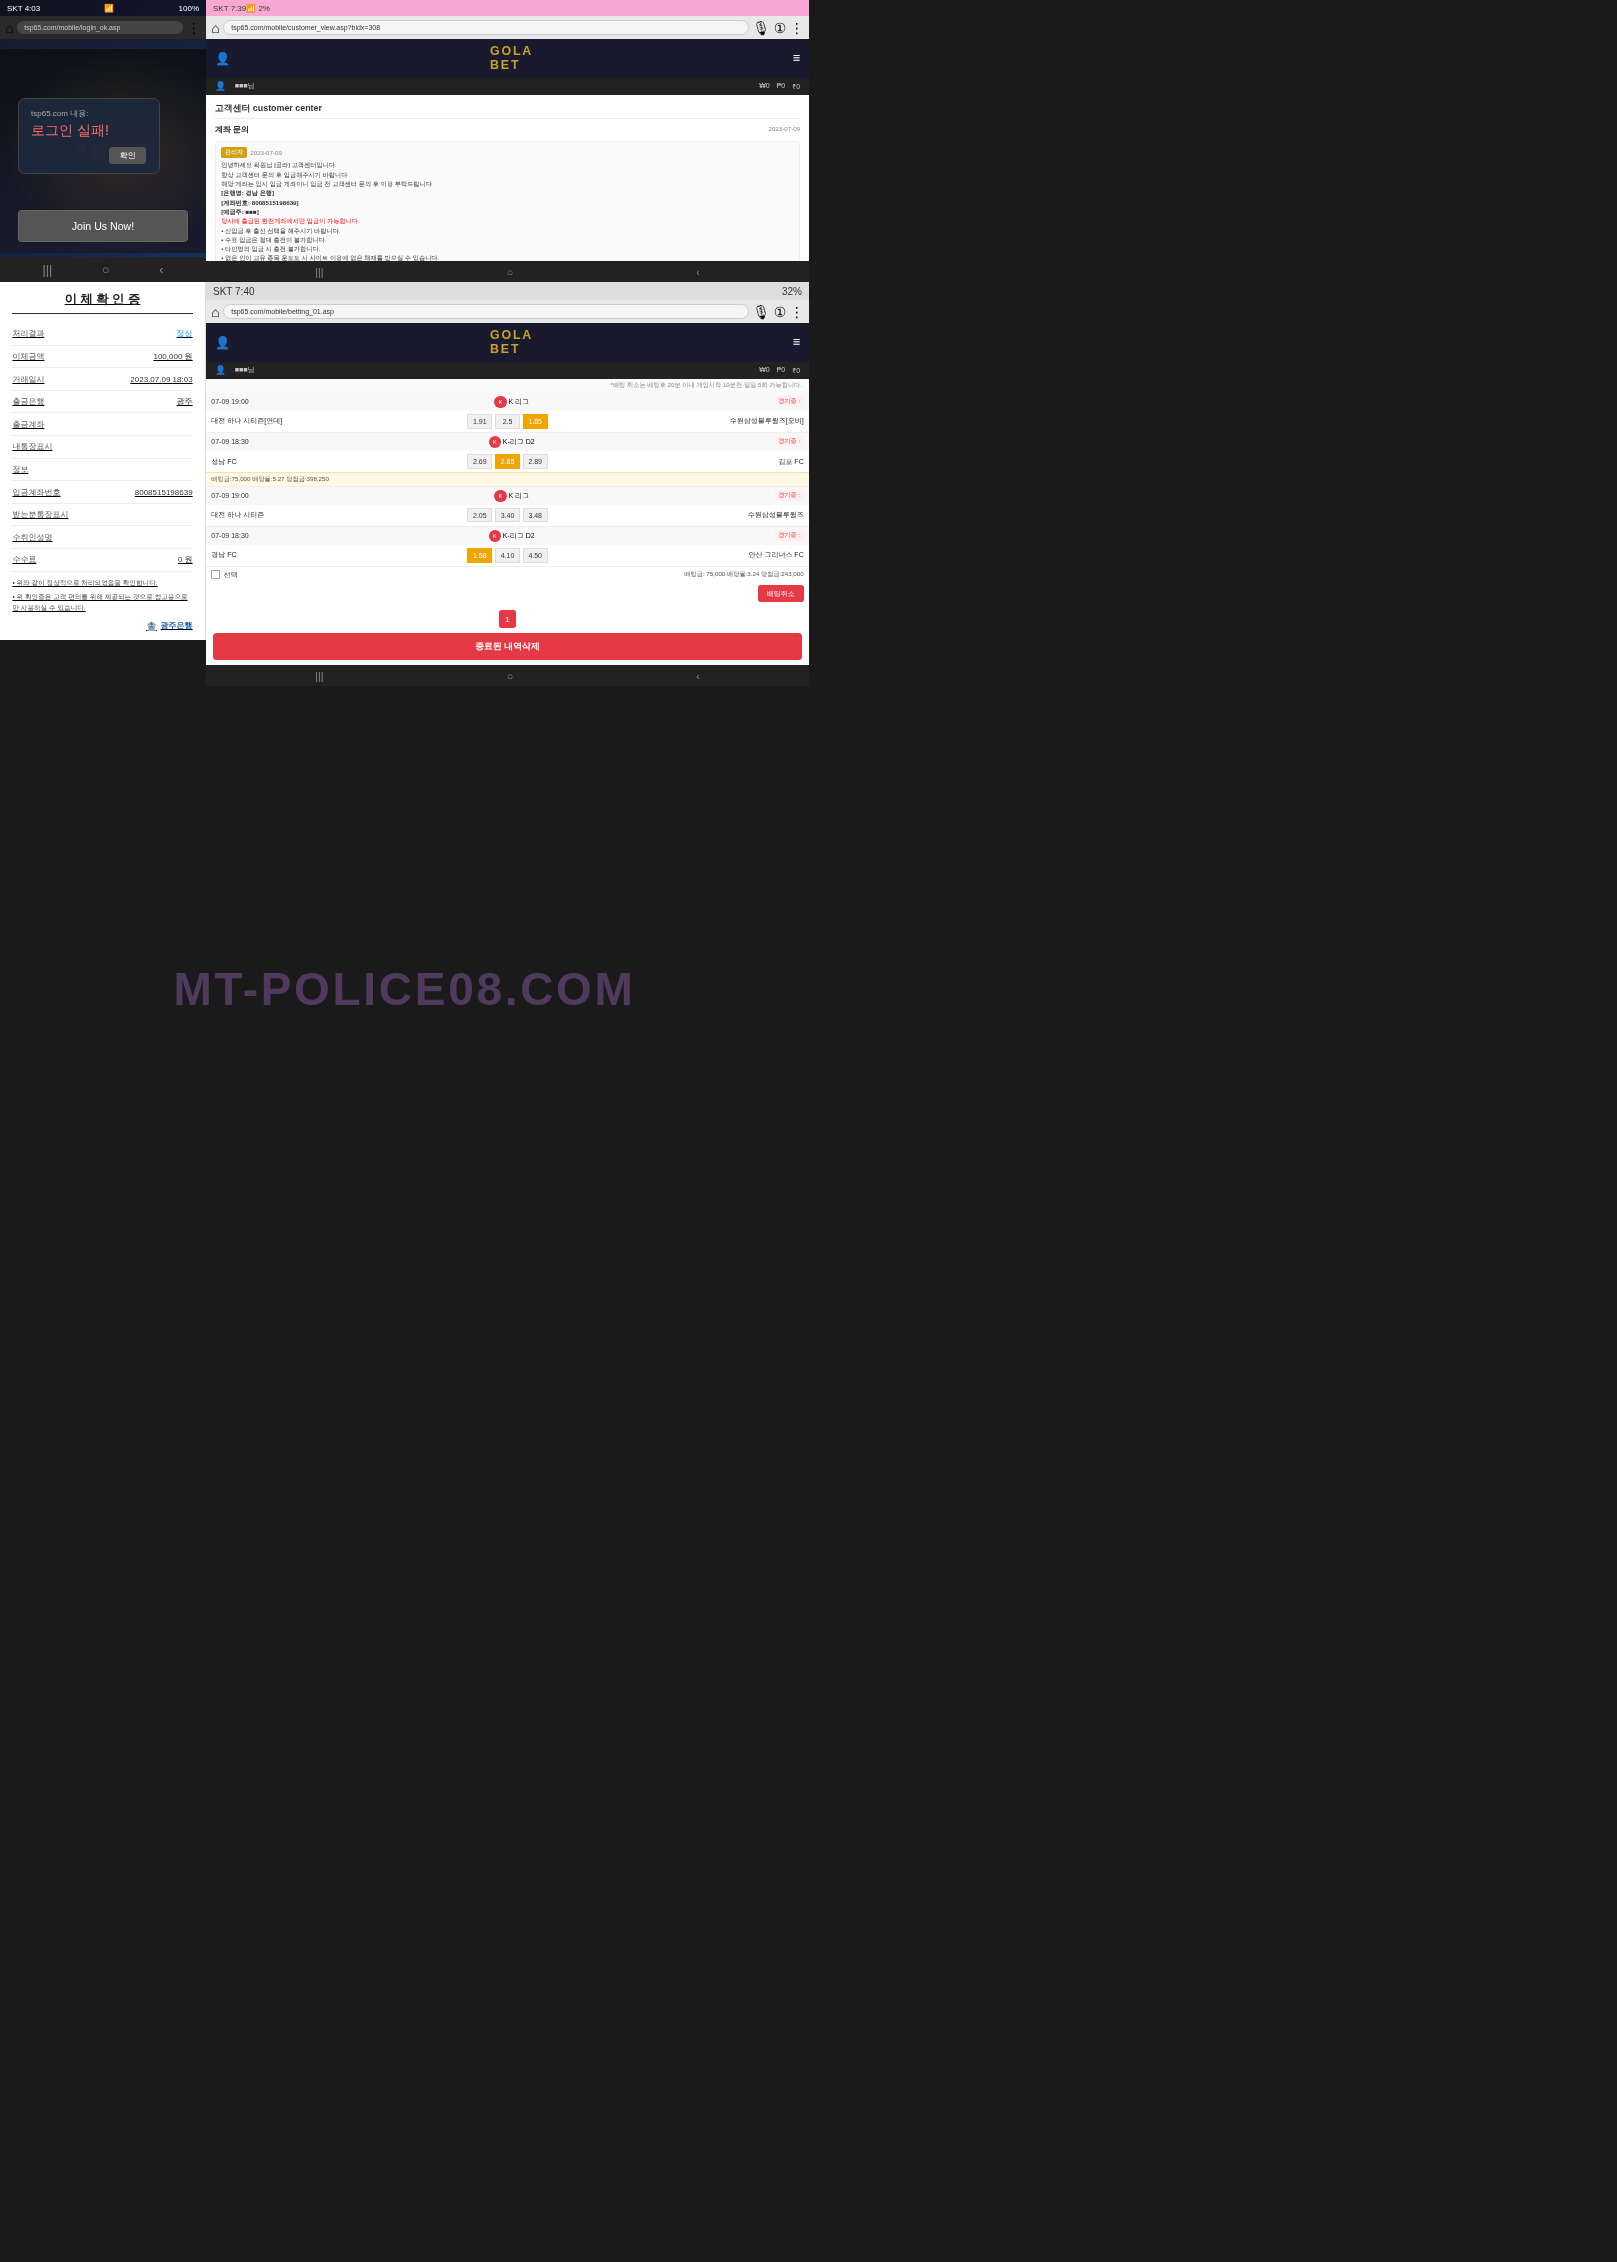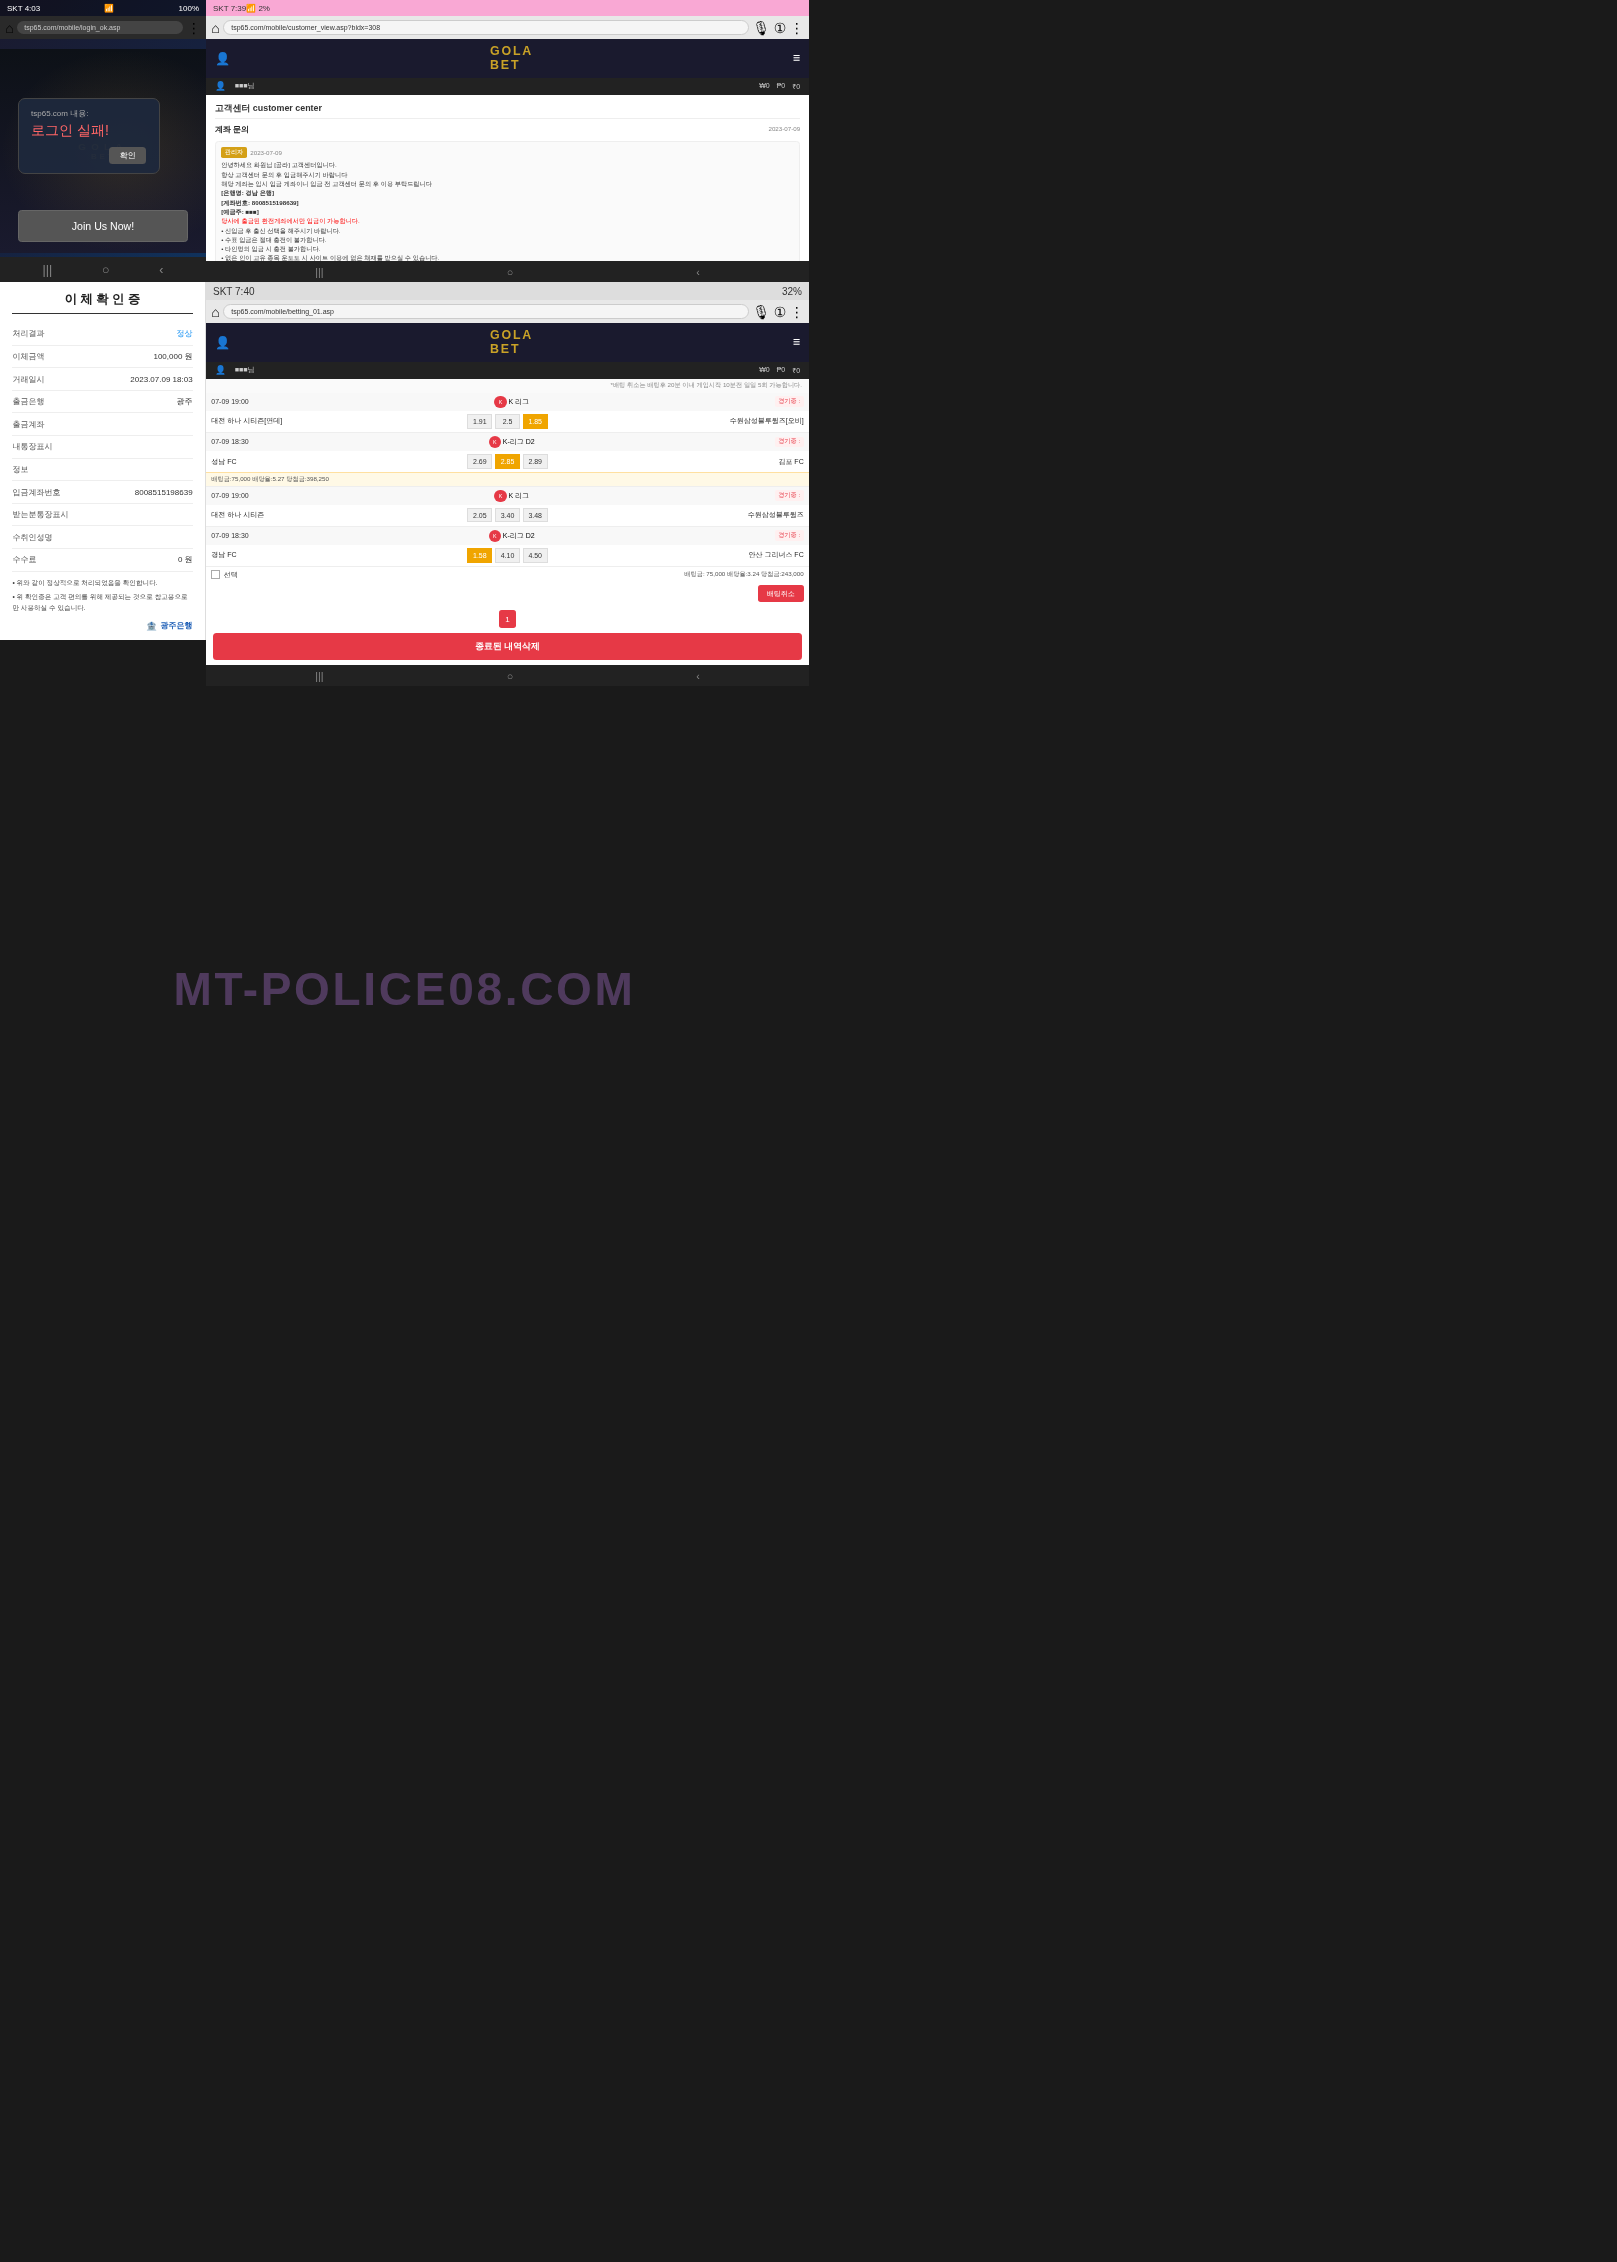--- a/index.html
+++ b/index.html
@@ -500,20 +500,21 @@
 
     
     .columns-area {
       display: flex;
       width: 100%;
     }
     .left-col {
       width: 206px;
       display: flex;
       flex-direction: column;
+      text-decoration: underline;
     }
     .right-col {
       flex: 1;
       display: flex;
       flex-direction: column;
     }
   </style>
 </head>
 <body>
 

